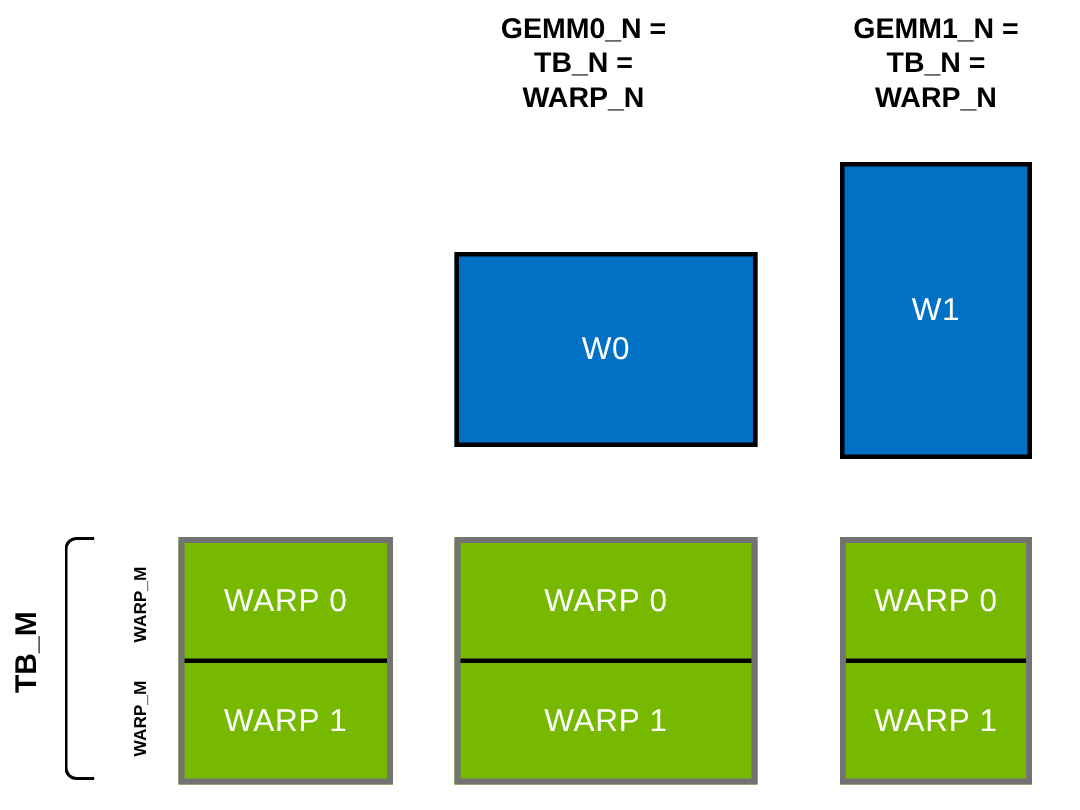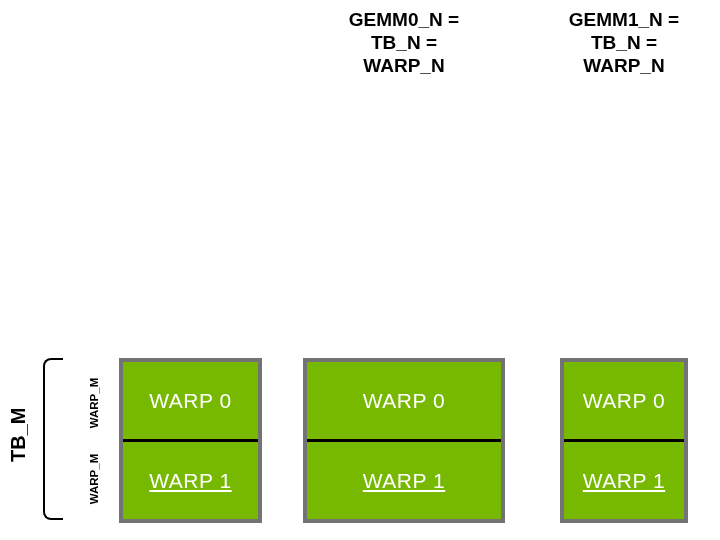--- a/index.html
+++ b/index.html
@@ -21,21 +21,21 @@
   .header {
     position: absolute;
     top: 8px;
     width: 200px;
     text-align: center;
     font-size: 19px;
     line-height: 23px;
     font-weight: 600;
     color: #000;
   }
-  .h1 { left: 304px; }
+  .h1 { left: 289px; }
   .h2 { left: 524px; }
 
   
   .bluebox {
     position: absolute;
     background: var(--blue, #0071C5);
     border: 3px solid #000;
     box-sizing: border-box;
     display: flex;
     align-items: center;
@@ -63,21 +63,21 @@
   .col3 { left: 560px; width: 128px; }
   .gcell {
     flex: 1 1 0;
     display: flex;
     align-items: center;
     justify-content: center;
     color: #fff;
     font-size: 21px;
     letter-spacing: 0.5px;
   }
-  .gcell.divider { border-top: 3px solid #000; text-decoration: underline; }
+  .gcell.divider { border-top: 3px solid #000; }
 
   
   .bracket {
     position: absolute;
     left: 43px;
     top: 358px;
     width: 20px;
     height: 162px;
     border-left: 2px solid #000;
     border-top: 2px solid #000;
@@ -121,20 +121,26 @@
     <div>GEMM0_N =</div>
     <div>TB_N =</div>
     <div>WARP_N</div>
   </div>
   <div class="header h2">
     <div>GEMM1_N =</div>
     <div>TB_N =</div>
     <div>WARP_N</div>
   </div>
 
+  <div class="bluebox w0">
+    <span>W0</span>
+  </div>
+  <div class="bluebox w1">
+    <span>W1</span>
+  </div>
 
   <div class="gcol col1">
     <div class="gcell">
       <span>WARP 0</span>
     </div>
     <div class="gcell divider">
       <span>WARP 1</span>
     </div>
   </div>
   <div class="gcol col2">

